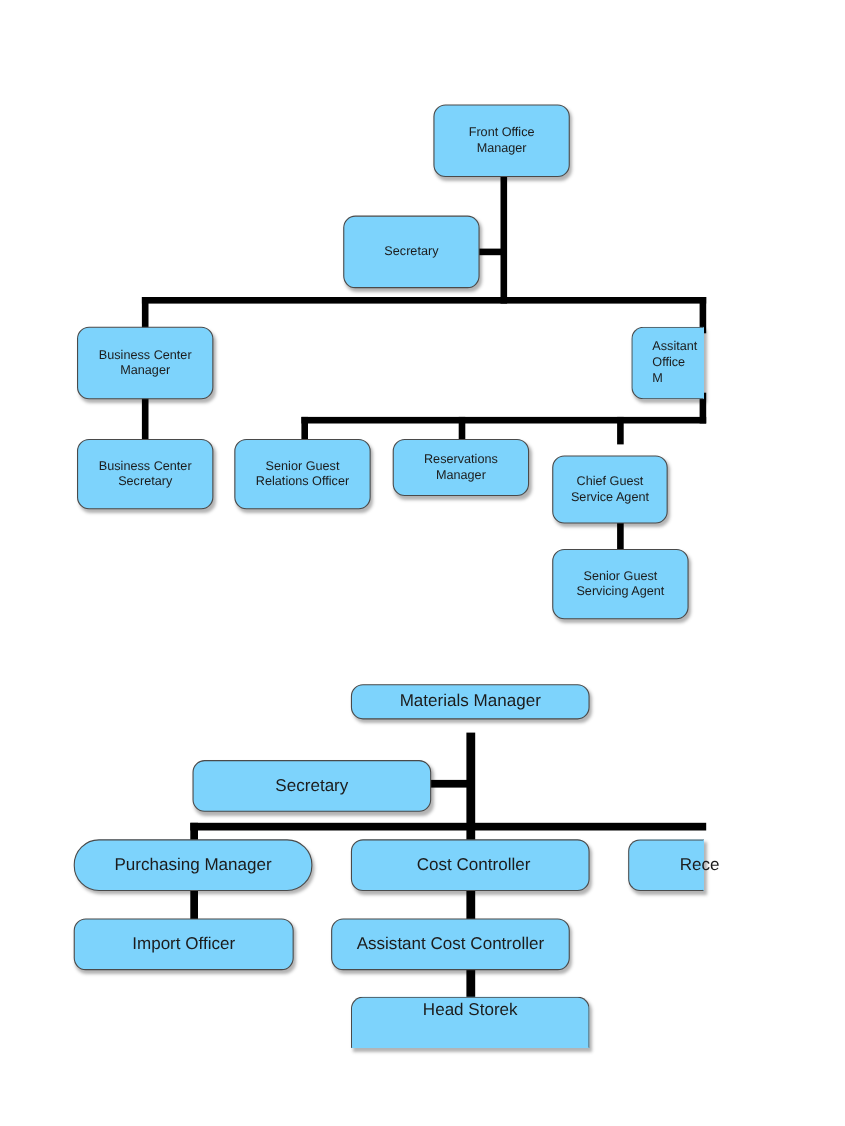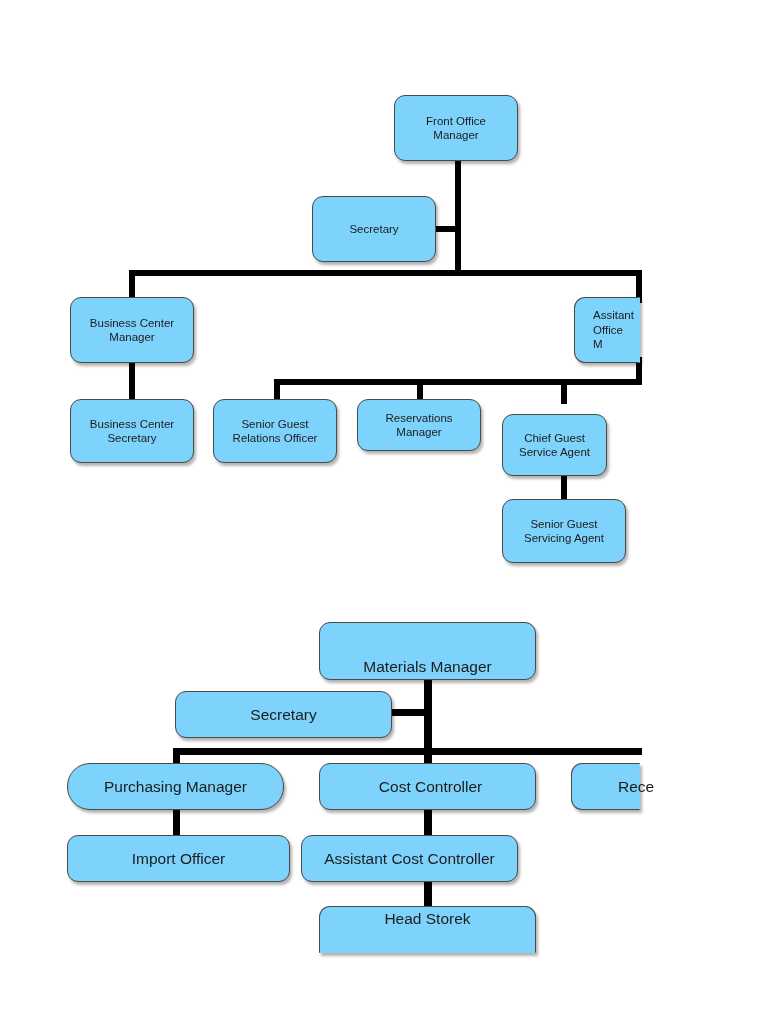--- a/index.html
+++ b/index.html
@@ -122,41 +122,41 @@
     <div class="line" style="left:173px;top:748px;width:469px;height:7px;"></div>
 
     <div class="line" style="left:173px;top:748px;width:7px;height:38px;"></div>
 
     <div class="line" style="left:173px;top:808px;width:7px;height:30px;"></div>
 
     <div class="line" style="left:424px;top:808px;width:8px;height:30px;"></div>
 
     <div class="line" style="left:424px;top:880px;width:8px;height:30px;"></div>
 
-    <div class="node c2" style="left:319px;top:622px;width:217px;height:58px;align-items:flex-end;">
+    <div class="node c2" style="left:319px;top:622px;width:217px;height:32px;">
       <span>Materials Manager</span>
     </div>
 
     <div class="node c2" style="left:175px;top:691px;width:217px;height:47px;">
       <span>Secretary</span>
     </div>
 
     <div class="node c2" style="left:67px;top:763px;width:217px;height:47px;border-radius:23px;">
       <span>Purchasing Manager</span>
     </div>
 
     <div class="node c2" style="left:319px;top:763px;width:217px;height:47px;padding-left:12px;">
       <span>Cost Controller</span>
     </div>
 
     <div class="node c2 clip-right" style="left:571px;top:763px;width:69px;height:47px;justify-content:flex-start;">
       <span style="margin-left:40px;text-align:right;">Rece</span>
     </div>
 
-    <div class="node c2" style="left:67px;top:835px;width:223px;height:47px;">
+    <div class="node c2" style="left:67px;top:835px;width:200px;height:47px;">
       <span>Import Officer</span>
     </div>
 
     <div class="node c2" style="left:301px;top:835px;width:217px;height:47px;">
       <span>Assistant Cost Controller</span>
     </div>
 
     <div class="node c2 clip-bottom" style="left:319px;top:906px;width:217px;height:47px;align-items:flex-start;">
       <span style="margin-top:0;">Head Storek</span>
     </div>

